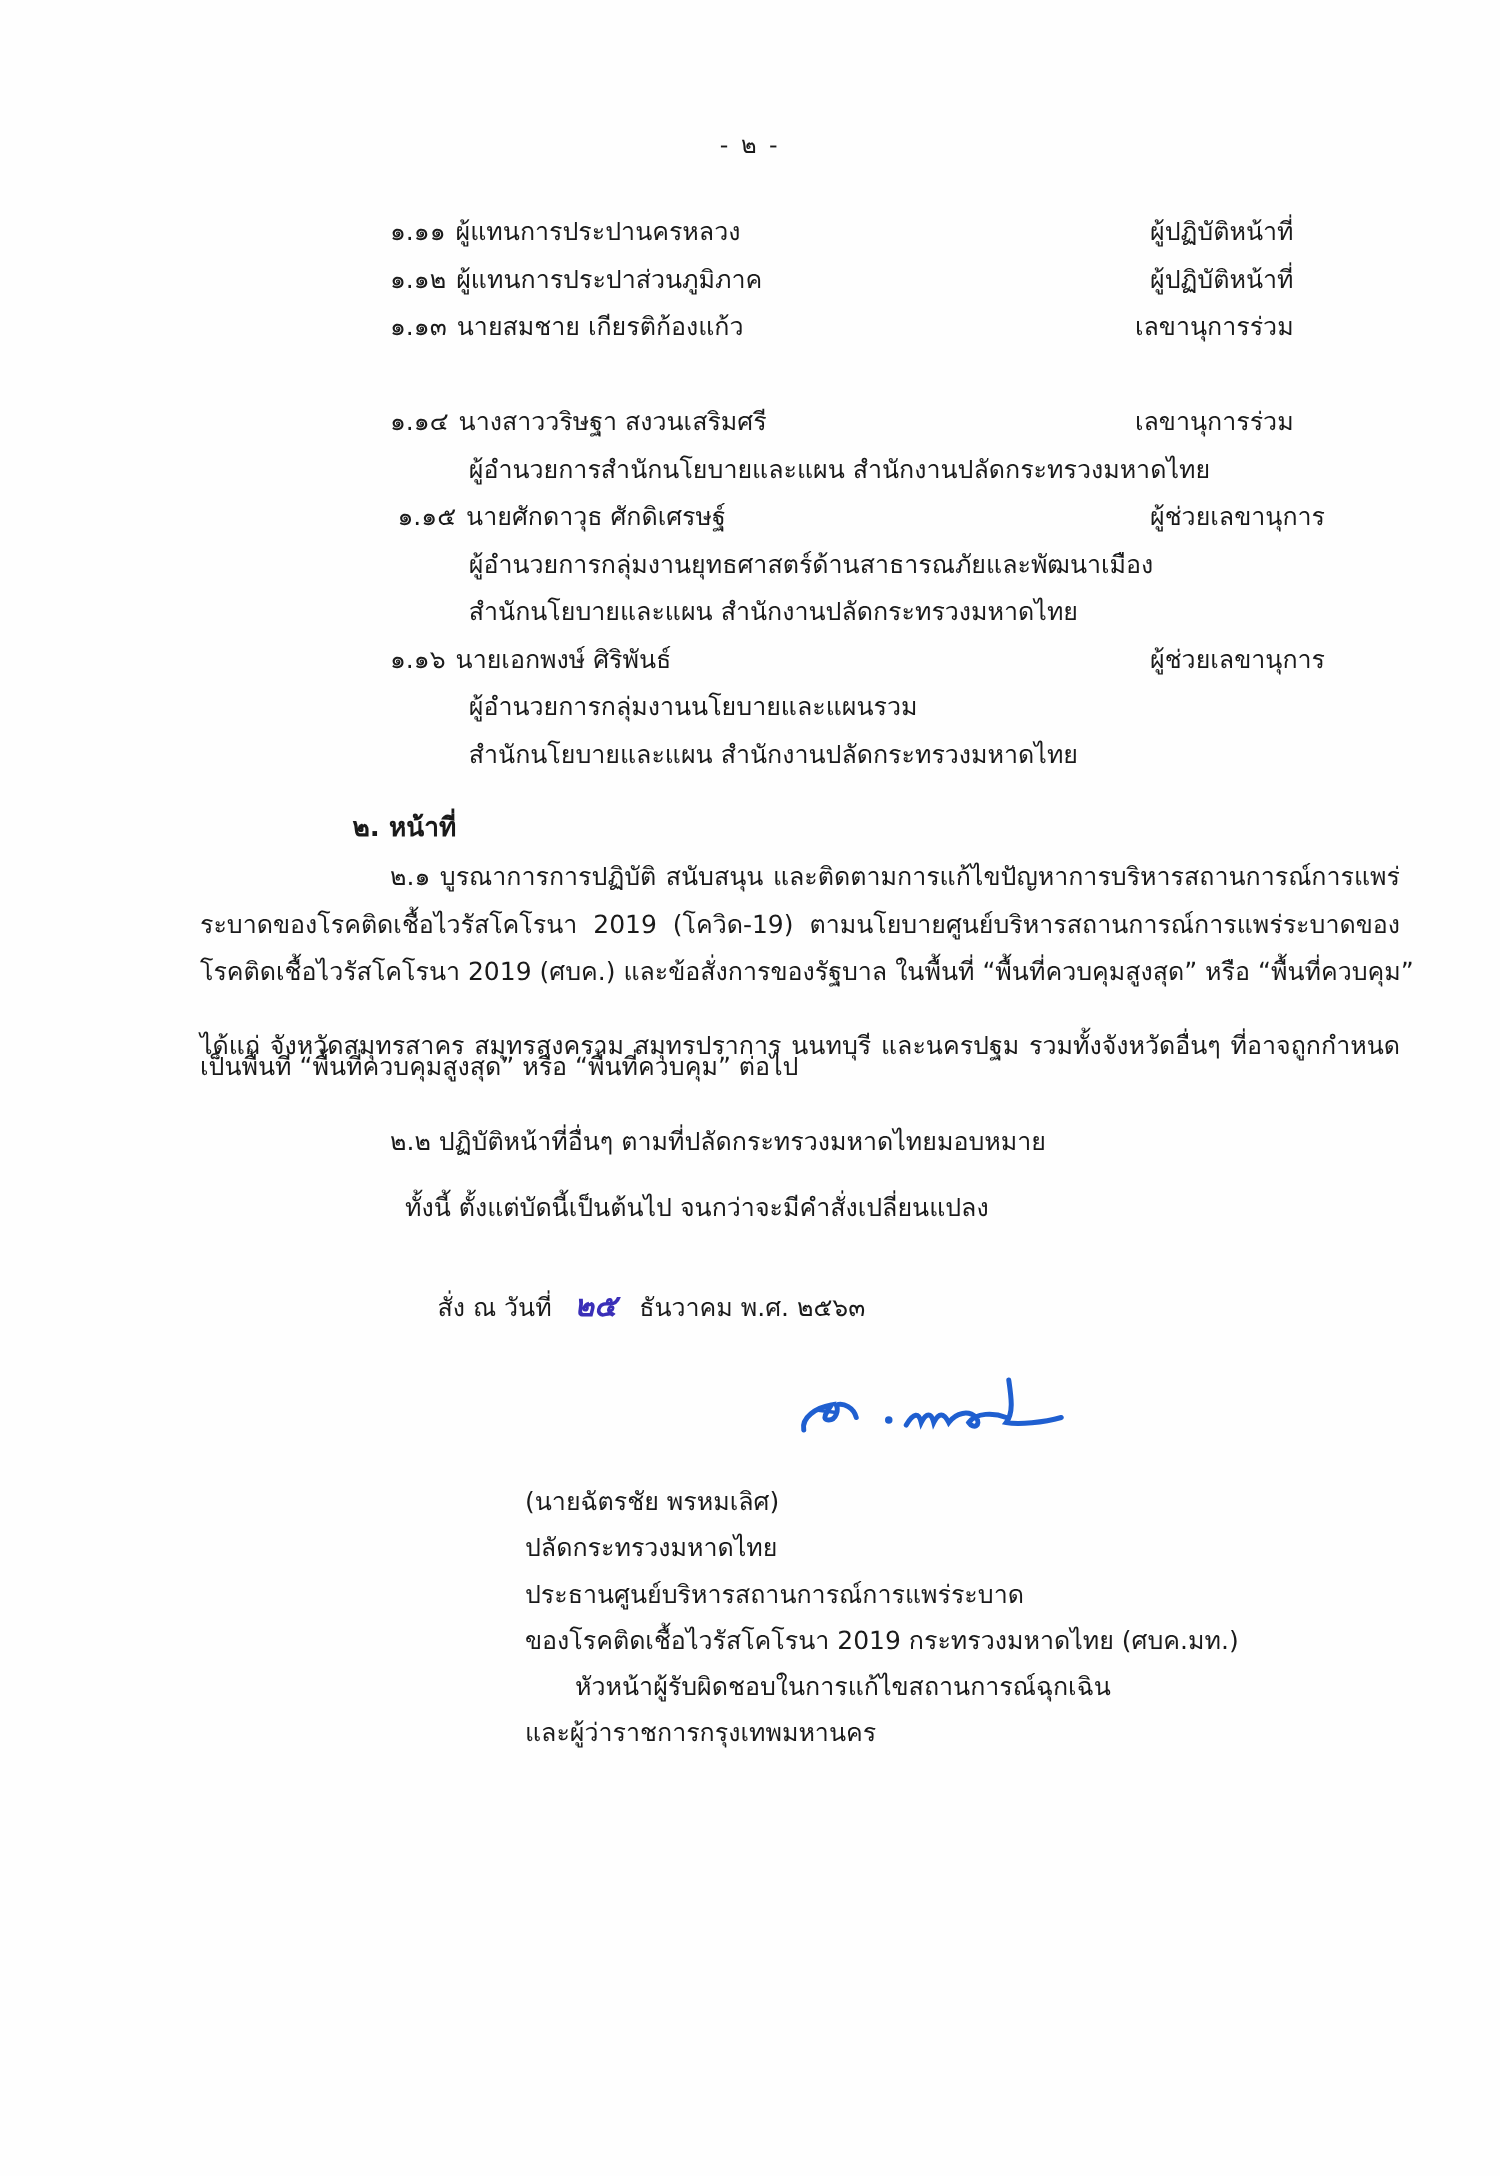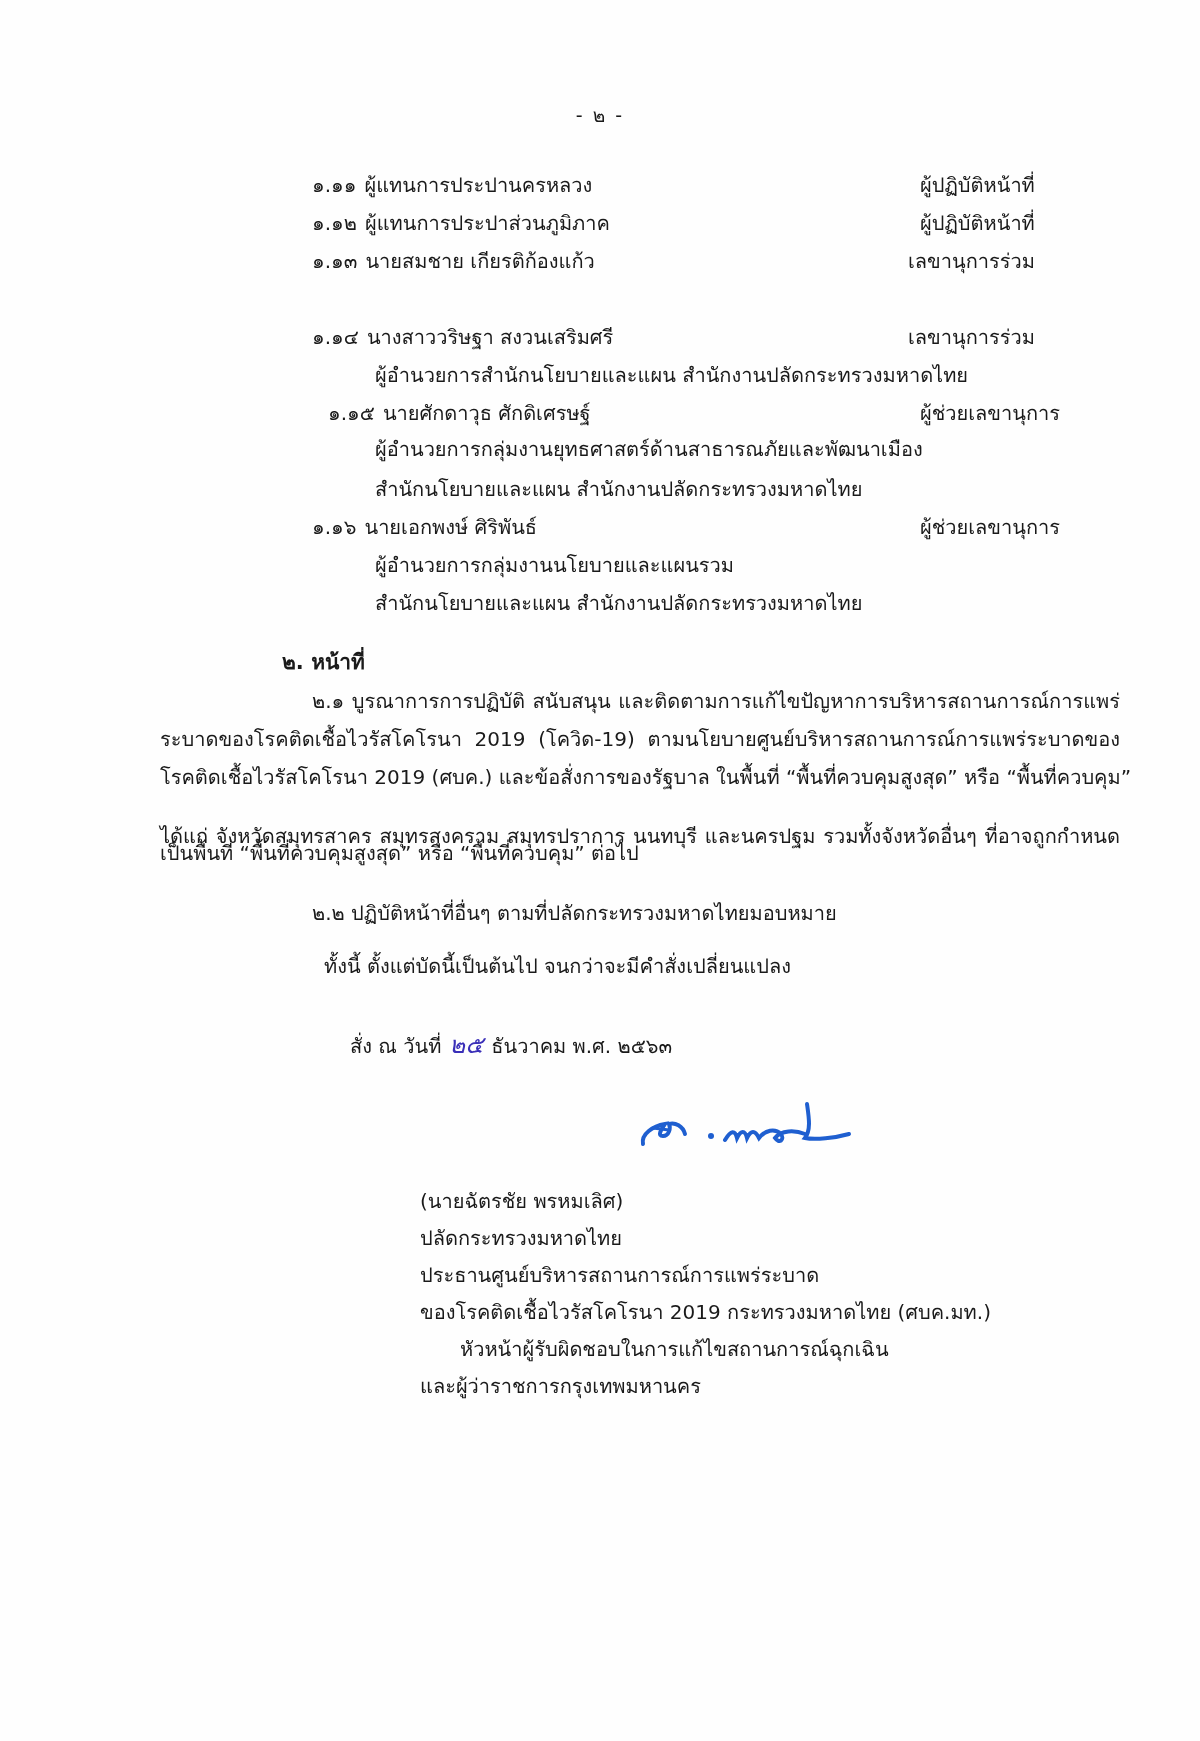--- a/index.html
+++ b/index.html
@@ -74,23 +74,23 @@
     }
     .date-line {
       position: absolute;
       left: 350px;
       top: 1025px;
       white-space: nowrap;
       font-size: 20px;
     }
     .date-hand {
       color: #3a2fb8;
-      font-weight: normal;
+      font-weight: bold;
       font-size: 24px;
-      margin: 0 8px;
+      margin: 0 18px;
       font-style: italic;
     }
     .signature {
       position: absolute;
       left: 635px;
       top: 1100px;
       width: 240px;
       height: 60px;
     }
     .sig-block {
@@ -127,25 +127,25 @@
     <span class="member-no">๑.๑๓</span><span>นายสมชาย เกียรติก้องแก้ว</span>
   </div>
   <div class="role" style="left:908px; top:248px;">เลขานุการร่วม</div>
 
   <div class="abs" style="left:312px; top:324px;">
     <span class="member-no">๑.๑๔</span><span>นางสาววริษฐา สงวนเสริมศรี</span>
   </div>
   <div class="role" style="left:908px; top:324px;">เลขานุการร่วม</div>
   <div class="sub" style="left:375px; top:362px;">ผู้อำนวยการสำนักนโยบายและแผน สำนักงานปลัดกระทรวงมหาดไทย</div>
 
-  <div class="abs" style="left:328px; top:400px;text-align:center;">
+  <div class="abs" style="left:318px; top:400px;text-align:center;">
     <span class="member-no">๑.๑๕</span><span>นายศักดาวุธ ศักดิเศรษฐ์</span>
   </div>
   <div class="role" style="left:920px; top:400px;">ผู้ช่วยเลขานุการ</div>
-  <div class="sub" style="left:375px; top:438px;font-family:Liberation Mono, monospace;">ผู้อำนวยการกลุ่มงานยุทธศาสตร์ด้านสาธารณภัยและพัฒนาเมือง</div>
+  <div class="sub" style="left:375px; top:438px;">ผู้อำนวยการกลุ่มงานยุทธศาสตร์ด้านสาธารณภัยและพัฒนาเมือง</div>
   <div class="sub" style="left:375px; top:476px;">สำนักนโยบายและแผน สำนักงานปลัดกระทรวงมหาดไทย</div>
 
   <div class="abs" style="left:312px; top:514px;">
     <span class="member-no">๑.๑๖</span><span>นายเอกพงษ์ ศิริพันธ์</span>
   </div>
   <div class="role" style="left:920px; top:514px;">ผู้ช่วยเลขานุการ</div>
   <div class="sub" style="left:375px; top:552px;">ผู้อำนวยการกลุ่มงานนโยบายและแผนรวม</div>
   <div class="sub" style="left:375px; top:590px;">สำนักนโยบายและแผน สำนักงานปลัดกระทรวงมหาดไทย</div>
 
   <div class="section-heading">๒. หน้าที่</div>

